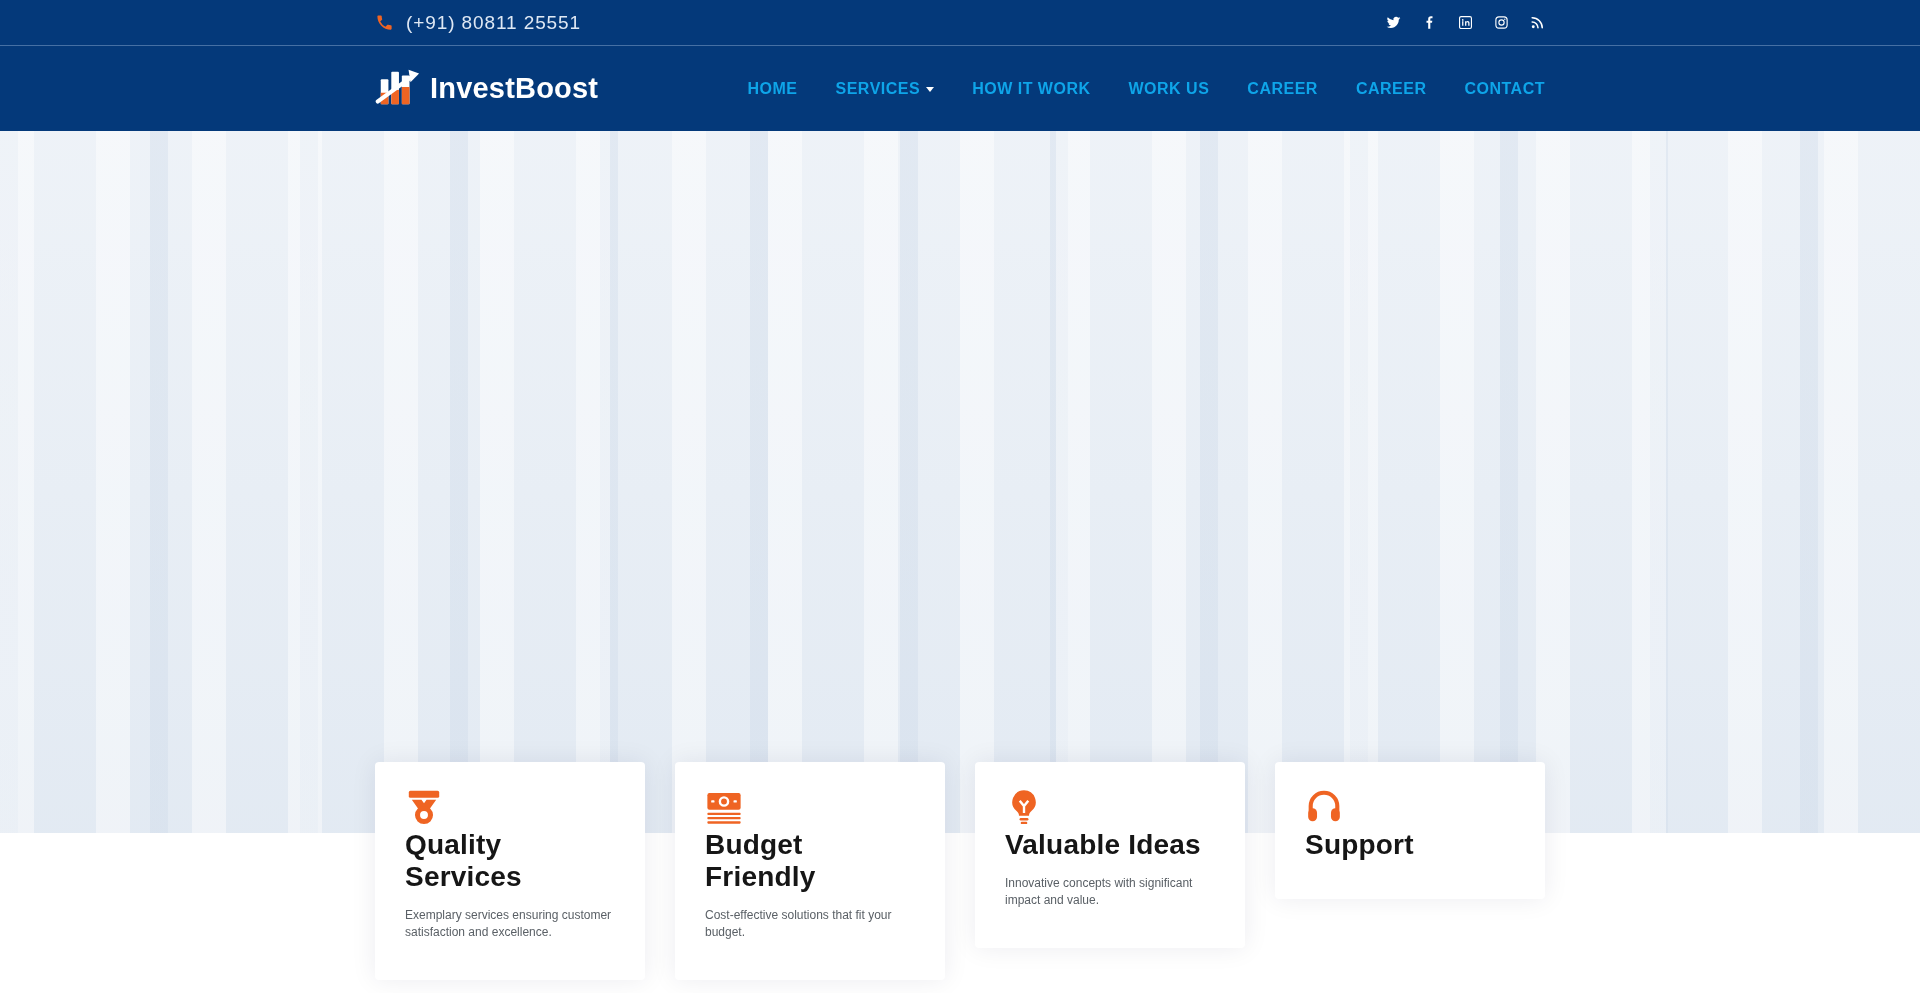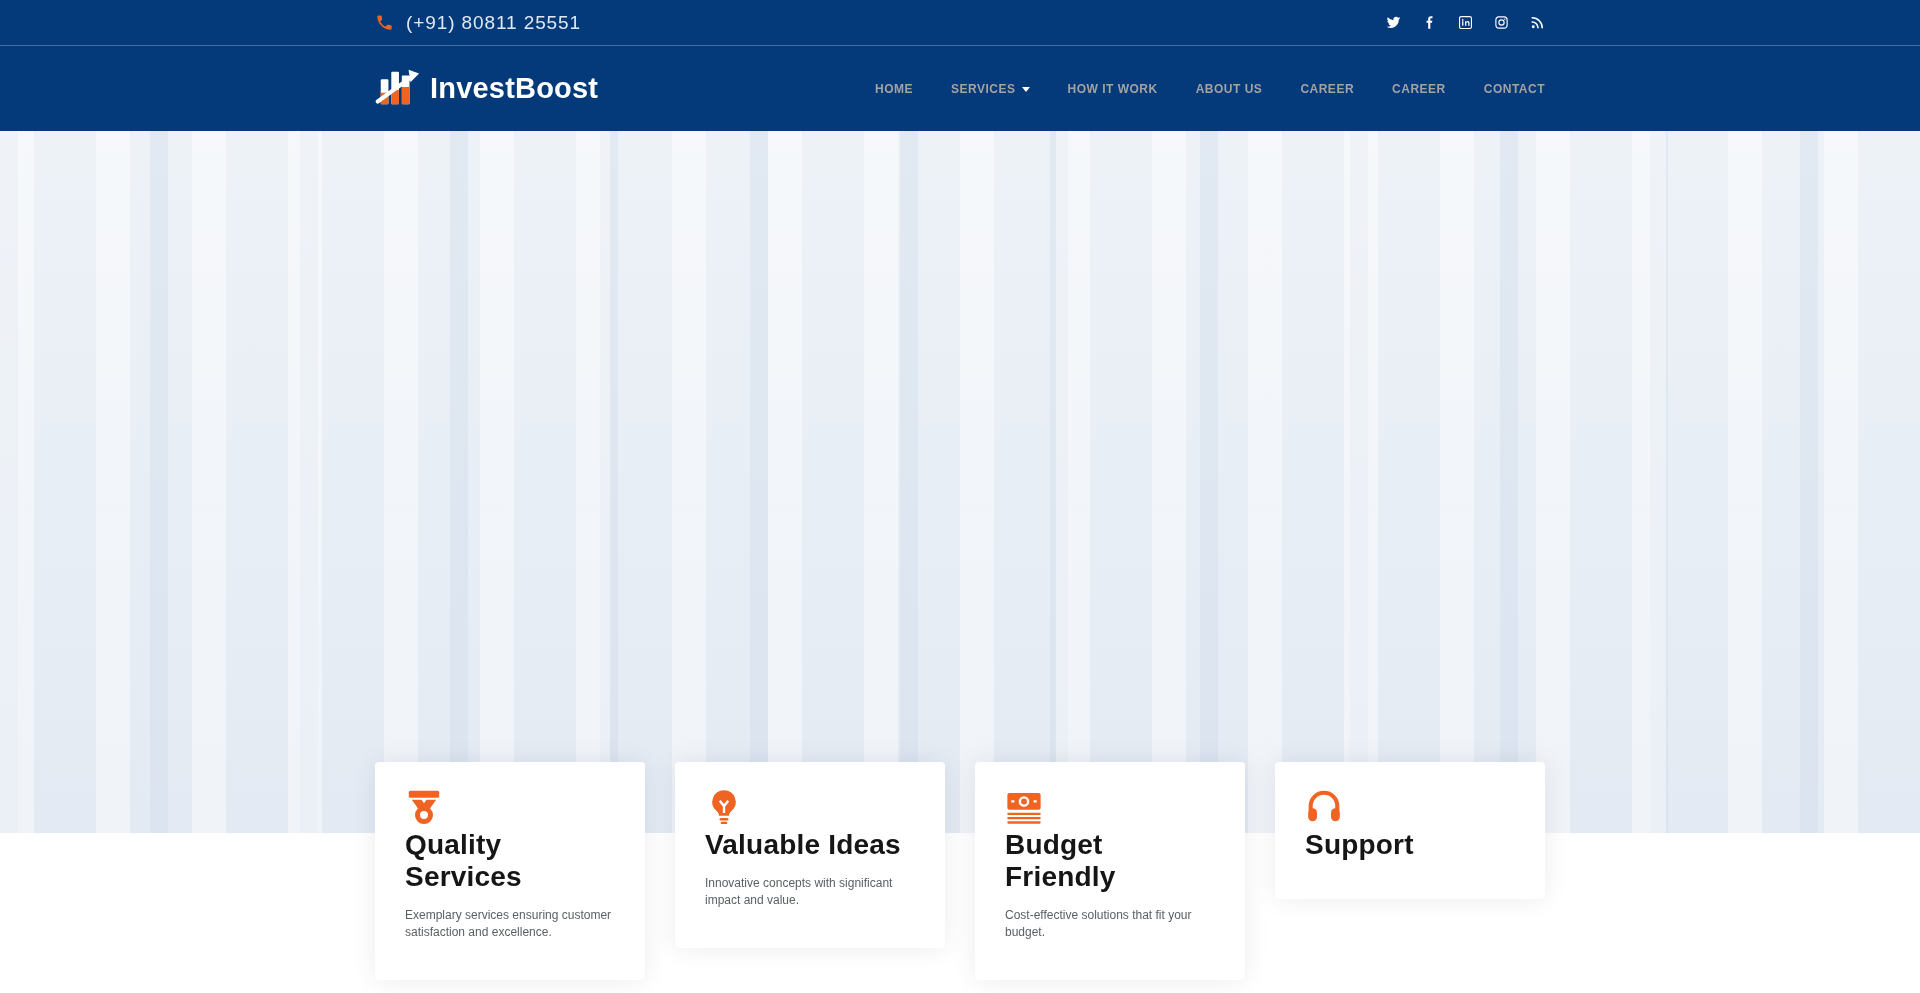--- a/index.html
+++ b/index.html
@@ -24,21 +24,21 @@
   .social-link{display:flex;width:15px;height:15px;align-items:center;justify-content:center;
     color:#fff;text-decoration:none;}
   .social-link svg{width:15px;height:15px;display:block;}
 
   
   .navbar{background:var(--navy);height:85px;}
   .nav-inner{height:100%;display:flex;align-items:center;justify-content:space-between;text-align:right;}
   .brand{display:flex;align-items:center;gap:9px;text-decoration:none;}
   .brand-text{color:#fff;font-size:29px;font-weight:800;letter-spacing:.2px;}
   .main-nav{display:flex;align-items:center;gap:38px;}
-  .nav-link{color:#a3a3a3;font-size:12px;font-weight:700;letter-spacing:.5px;text-decoration:none;
+  .nav-link{color:#0ea5e9;font-size:16px;font-weight:700;letter-spacing:.5px;text-decoration:none;
     display:flex;align-items:center;gap:6px;white-space:nowrap;}
   .caret{width:0;height:0;border-left:4.5px solid transparent;border-right:4.5px solid transparent;
     border-top:5.5px solid #fff;display:inline-block;margin-top:2px;}
 
   
   .hero{height:702px;background-color:var(--hero);
     background-image:
       repeating-linear-gradient(90deg, rgba(255,255,255,.45) 0 34px, rgba(255,255,255,0) 34px 96px),
       repeating-linear-gradient(90deg, rgba(203,216,232,.35) 0 18px, rgba(203,216,232,0) 18px 150px),
       linear-gradient(180deg, rgba(255,255,255,.25), rgba(210,222,236,.25));}
@@ -119,21 +119,21 @@
           <path d="M3 39 L36 15" stroke="#ffffff" stroke-width="4.5" stroke-linecap="round" fill="none"></path>
           <polygon points="35,6 46,10 37,19" fill="#ffffff"></polygon>
         </svg>
       </span>
       <span class="brand-text">InvestBoost</span>
     </a>
     <nav class="main-nav">
         <a class="nav-link">HOME</a>
         <a class="nav-link">SERVICES<span class="caret"></span></a>
         <a class="nav-link">HOW IT WORK</a>
-        <a class="nav-link">ABOUT US</a>
+        <a class="nav-link">WORK US</a>
         <a class="nav-link">CAREER</a>
         <a class="nav-link">CAREER</a>
         <a class="nav-link">CONTACT</a>
       </nav>
   </div>
 </div>
 
 <div class="hero"></div>
 
 <section>
@@ -145,47 +145,47 @@
             <path d="M4.3 7.4h6.1l1.6 2.3 1.6-2.3h6.1l-4.7 6.7h-6z"></path>
             <path fill-rule="evenodd" d="M12 11.4a5.7 5.7 0 1 0 0 11.4 5.7 5.7 0 0 0 0-11.4zm0 3.2a2.5 2.5 0 1 1 0 5 2.5 2.5 0 0 1 0-5z"></path>
           </svg>
         </div>
         <h3 class="card-title">Quality Services</h3>
         <p class="card-desc">Exemplary services ensuring customer satisfaction and excellence.</p>
       </div>
       <div class="card">
         <div class="card-icon">
           <svg viewBox="0 0 24 24">
-            <path d="M12 1.4a7.4 7.4 0 0 0-4.7 13.1c.9.7 1.5 1.6 1.5 2.6v.5h6.4v-.5c0-1 .6-1.9 1.5-2.6A7.4 7.4 0 0 0 12 1.4z" fill="#ef6423"></path>
-            <path d="M9.3 8l2.7 3.4L14.7 8M12 11.4v4.4" fill="none" stroke="#fff" stroke-width="1.5"></path>
-            <rect x="9.2" y="19" width="5.6" height="1.5" rx=".75" fill="#ef6423"></rect>
-            <rect x="9.9" y="21.3" width="4.2" height="1.5" rx=".75" fill="#ef6423"></rect>
-          </svg>
-        </div>
-        <h3 class="card-title">Valuable Ideas</h3>
-        <p class="card-desc">Innovative concepts with significant impact and value.</p>
-      </div>
-      <div class="card">
-        <div class="card-icon">
-          <svg viewBox="0 0 24 24">
             <rect x="1.5" y="3.2" width="21" height="10.6" rx="1.3" fill="#ef6423"></rect>
             <circle cx="12" cy="8.5" r="2.6" fill="none" stroke="#fff" stroke-width="1.5"></circle>
             <rect x="3.9" y="7.8" width="2.1" height="1.4" rx=".4" fill="#fff"></rect>
             <rect x="18" y="7.8" width="2.1" height="1.4" rx=".4" fill="#fff"></rect>
             <rect x="1.5" y="15.6" width="21" height="1.5" rx=".5" fill="#ef6423"></rect>
             <rect x="1.5" y="18.3" width="21" height="1.5" rx=".5" fill="#ef6423"></rect>
             <rect x="1.5" y="21" width="21" height="1.5" rx=".5" fill="#ef6423"></rect>
           </svg>
         </div>
         <h3 class="card-title">Budget Friendly</h3>
         <p class="card-desc">Cost-effective solutions that fit your budget.</p>
       </div>
       <div class="card">
         <div class="card-icon">
           <svg viewBox="0 0 24 24">
+            <path d="M12 1.4a7.4 7.4 0 0 0-4.7 13.1c.9.7 1.5 1.6 1.5 2.6v.5h6.4v-.5c0-1 .6-1.9 1.5-2.6A7.4 7.4 0 0 0 12 1.4z" fill="#ef6423"></path>
+            <path d="M9.3 8l2.7 3.4L14.7 8M12 11.4v4.4" fill="none" stroke="#fff" stroke-width="1.5"></path>
+            <rect x="9.2" y="19" width="5.6" height="1.5" rx=".75" fill="#ef6423"></rect>
+            <rect x="9.9" y="21.3" width="4.2" height="1.5" rx=".75" fill="#ef6423"></rect>
+          </svg>
+        </div>
+        <h3 class="card-title">Valuable Ideas</h3>
+        <p class="card-desc">Innovative concepts with significant impact and value.</p>
+      </div>
+      <div class="card">
+        <div class="card-icon">
+          <svg viewBox="0 0 24 24">
             <path d="M3.6 14v-2.6a8.4 8.4 0 0 1 16.8 0V14" fill="none" stroke="#ef6423" stroke-width="2.6" stroke-linecap="round"></path>
             <rect x="2" y="12.8" width="5.6" height="8.2" rx="2.8" fill="#ef6423"></rect>
             <rect x="16.4" y="12.8" width="5.6" height="8.2" rx="2.8" fill="#ef6423"></rect>
           </svg>
         </div>
         <h3 class="card-title">Support</h3>
       </div>
     </div>
 </section>
 

